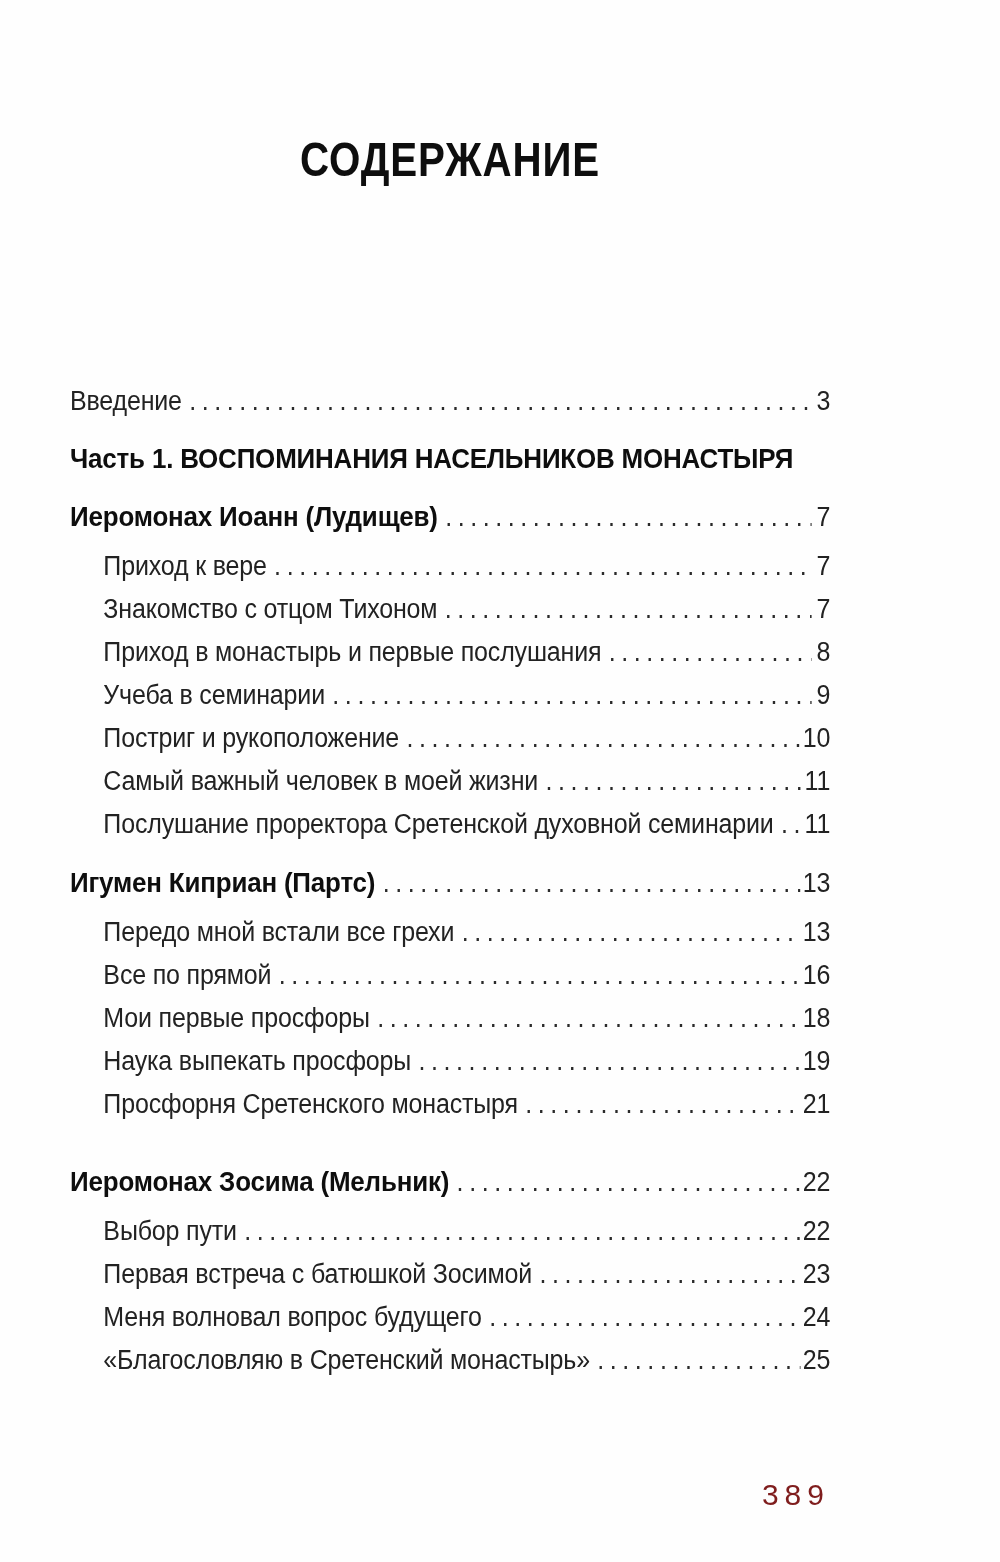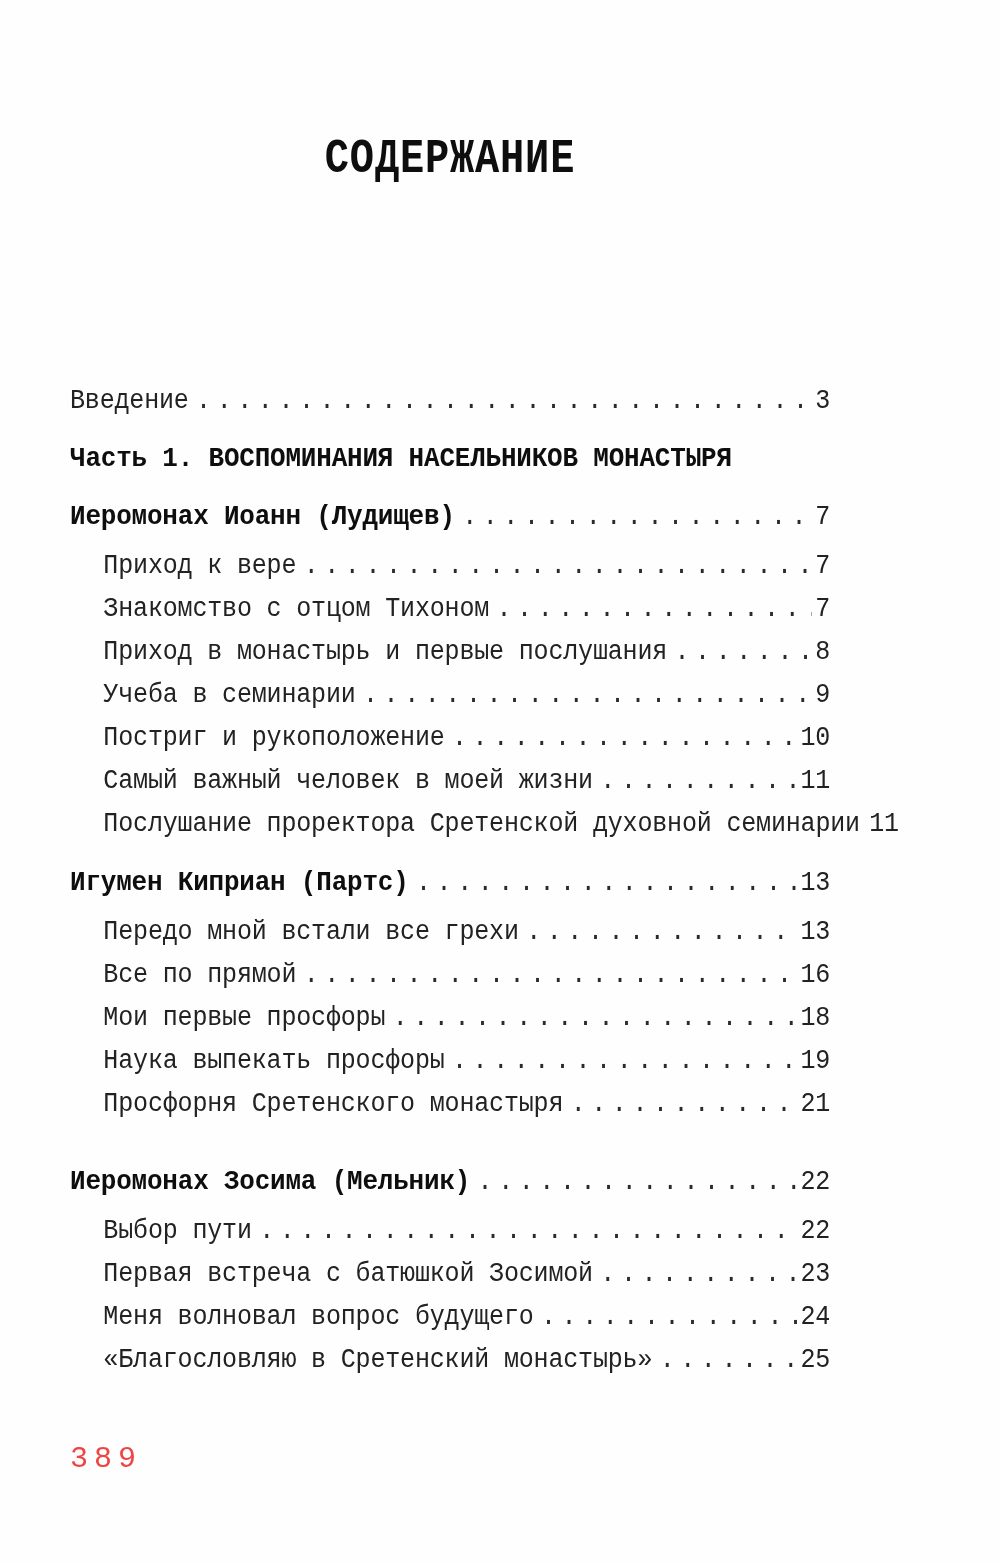--- a/index.html
+++ b/index.html
@@ -5,21 +5,21 @@
   html, body {
     margin: 0;
     padding: 0;
     background: #e8e8e8;
   }
   .page {
     position: relative;
     width: 1000px;
     height: 1562px;
     background: #fefefe;
-    font-family: Liberation Mono, monospace;
+    font-family: Liberation Sans, sans-serif;
     color: #151515;
     overflow: hidden;
     margin: 0 auto;
   }
   .doc-title {
     position: absolute;
     top: 132px;
     left: 70px;
     width: 760px;
     margin: 0;
@@ -81,27 +81,27 @@
   }
   .row-chapter-lg { margin-top: 34px; }
   .row-chapter .label, .row-chapter-lg .label {
     font-weight: 700;
     color: #0e0e0e;
     font-size: 28px;
   }
   .row-section { padding-left: 36px; }
   .folio {
     position: absolute;
-    top: 1442px;
+    top: 1478px;
     left: 70px;
     width: 760px;
-    text-align: left;
+    text-align: right;
     font-size: 30px;
     letter-spacing: 6px;
-    color: #ef4444;
+    color: #7f1d1d;
   }
 </style>
 </head>
 <body>
 
 <div class="page">
   <h1 class="doc-title">СОДЕРЖАНИЕ</h1>
 
   <div class="toc" id="toc-list">
       <div class="row row-intro">

